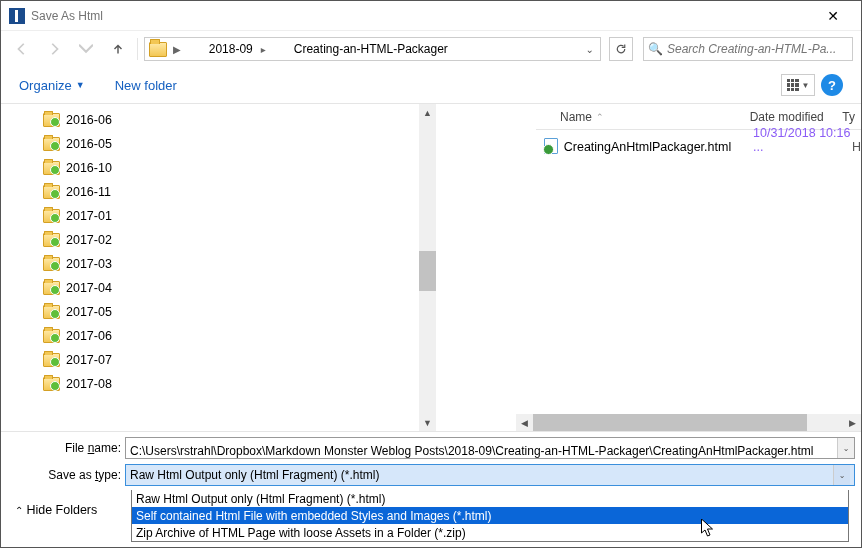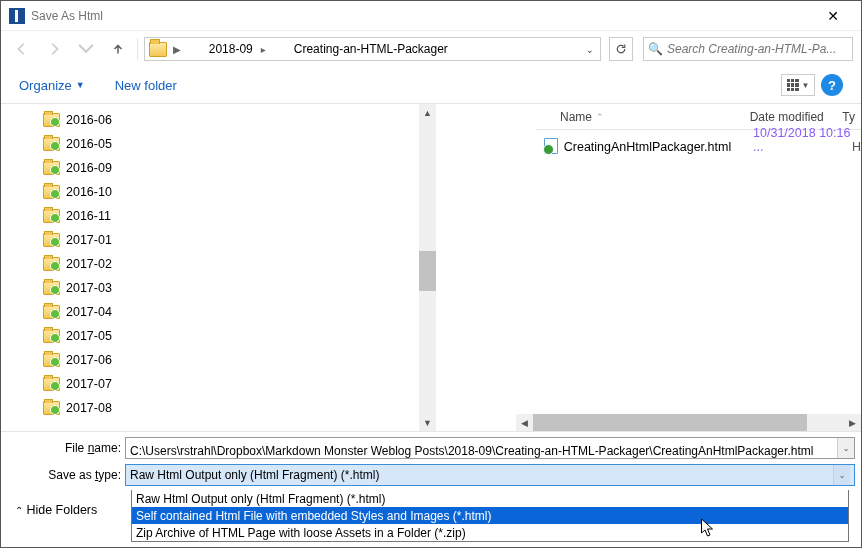--- a/index.html
+++ b/index.html
@@ -159,24 +159,20 @@
         <div class="treerow">
           <div class="folder-sm"></div>
           <span>2016-06</span>
         </div>
         <div class="treerow">
           <div class="folder-sm"></div>
           <span>2016-05</span>
         </div>
         <div class="treerow">
           <div class="folder-sm"></div>
-          <span>2016-09</span>
-        </div>
-        <div class="treerow">
-          <div class="folder-sm"></div>
           <span>2016-10</span>
         </div>
         <div class="treerow">
           <div class="folder-sm"></div>
           <span>2016-11</span>
         </div>
         <div class="treerow">
           <div class="folder-sm"></div>
           <span>2017-01</span>
         </div>

